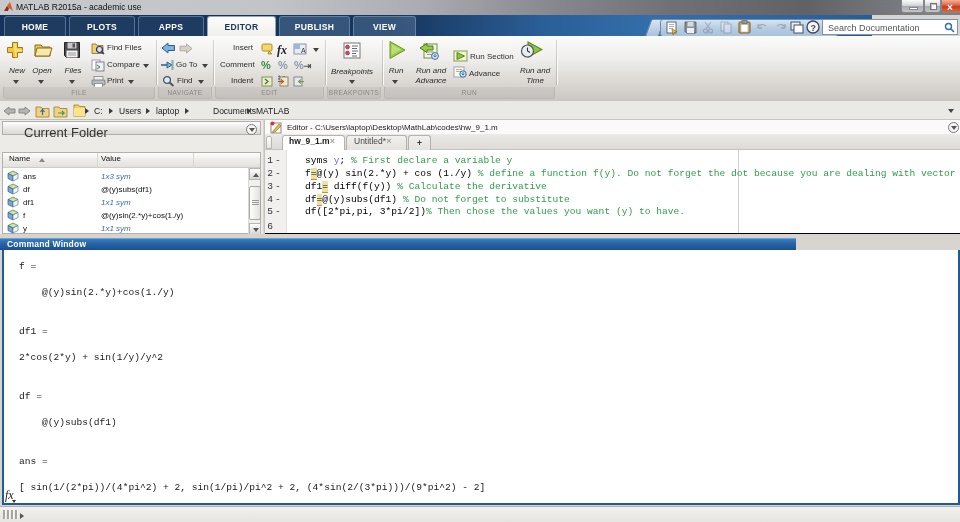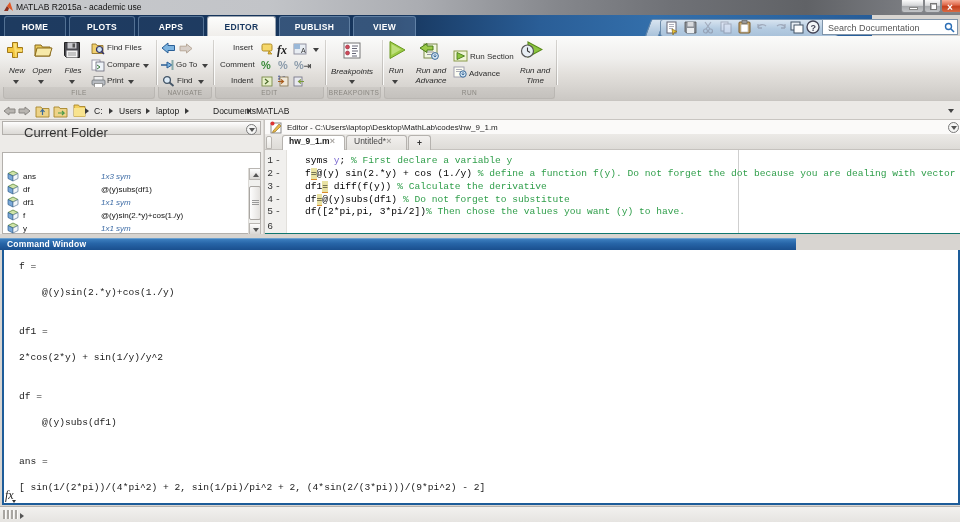--- a/index.html
+++ b/index.html
@@ -62,21 +62,21 @@
 .wsname{left:20px;top:2px;font-size:8px;color:#111;}
 .wsval{left:98px;top:2px;font-size:8px;color:#111;}
 .ital{color:#3c6ba5;font-style:italic;}
 
 #wssb{left:245px;top:15px;width:12px;height:67px;background:#f0f0ee;border-left:1px solid #dcdad6;}
 .sbbtn{left:0;width:12px;height:12px;background:linear-gradient(#fdfdfd,#d9d7d4);border:1px solid #b9b6b2;}
 #wsthumb{left:0;top:18px;width:12px;height:34px;background:linear-gradient(to right,#fdfdfd,#e3e1de);border:1px solid #a9a6a2;border-radius:2px;}
 .arr-u{left:2.5px;top:4px;width:0;height:0;border-left:3px solid transparent;border-right:3px solid transparent;border-bottom:4px solid #555;}
 .arr-d{left:2.5px;top:4px;width:0;height:0;border-left:3px solid transparent;border-right:3px solid transparent;border-top:4px solid #555;}
 
-#editor{left:264px;top:119px;width:696px;height:115px;background:#0f766e;border-left:1px solid #c5c2be;}
+#editor{left:264px;top:119px;width:696px;height:115px;background:#000000;border-left:1px solid #c5c2be;}
 #ehdr{left:0;top:0;width:696px;height:15px;background:#fbfaf9;border-top:1px solid #c8c5c1;}
 #ehdrtxt{left:22px;top:3px;font-size:8px;color:#222;}
 #etabs{left:0;top:15px;width:696px;height:16px;background:linear-gradient(#eceae7,#dddbd7);border-bottom:1px solid #c5c2be;}
 .etab{top:1px;height:15px;border:1px solid #b5b2ae;border-bottom:none;border-radius:3px 3px 0 0;font-size:8.5px;}
 #etab1{left:17px;width:63px;background:#fff;font-weight:bold;color:#222;}
 #etab2{left:81px;width:61px;background:linear-gradient(#f2f0ee,#e4e2de);color:#444;}
 #etab3{left:143px;width:23px;background:linear-gradient(#f2f0ee,#e4e2de);font-weight:bold;color:#333;text-align:center;line-height:14px;}
 .etx{color:#a5a29e;font-size:9px;font-weight:bold;}
 #ecode{left:0;top:31px;width:696px;height:83px;background:#fff;font-family:"Liberation Mono",monospace;font-size:9.6px;line-height:13.3px;}
 #gutter{left:0;top:0;width:22px;height:83px;background:#f1f0ee;border-right:1px solid #e2e0dc;}
@@ -382,20 +382,27 @@
     <div class="crumb" style="left:256px;">MATLAB</div>
     <div style="left:948px;top:8px;width:0;height:0;border-left:3.5px solid transparent;border-right:3.5px solid transparent;border-top:4px solid #444;"></div>
   </div>
 
   <div style="left:0;top:120px;width:263px;height:114px;background:#edebe8;"></div>
   <div class="phdr" id="cfhdr">
       <div class="phtxt">Current Folder</div>
       <div class="pcirc" style="left:243px;top:2px;"></div>
     </div>
   <div id="wstable">
+    <div id="wsthead">
+      <div class="wsname" style="left:6px;top:1px;">Name</div>
+      <div style="left:36px;top:5px;width:0;height:0;border-left:3.5px solid transparent;border-right:3.5px solid transparent;border-bottom:4px solid #888;"></div>
+      <div class="wsval" style="top:1px;">Value</div>
+      <div class="wscol" style="left:94px;"></div>
+      <div class="wscol" style="left:190px;"></div>
+    </div>
     <div id="wsrows">
       <div class="wsrow" style="top:17px;">
           <svg class="cube" style="left:4px;top:0px" width="12" height="12" viewBox="0 0 12 12">
             <polygon points="6,1 11,3.5 6,6 1,3.5" fill="#cfe3a8" stroke="#4a7a2a" stroke-width=".7"></polygon>
             <polygon points="1,3.5 6,6 6,11 1,8.5" fill="#7aa8d8" stroke="#2a5a8a" stroke-width=".7"></polygon>
             <polygon points="11,3.5 6,6 6,11 11,8.5" fill="#f2f6fa" stroke="#5a7a9a" stroke-width=".7"></polygon>
           </svg>
           <span class="wsname">ans</span>
           <span class="wsval ital">1x3 sym</span>
         </div>

